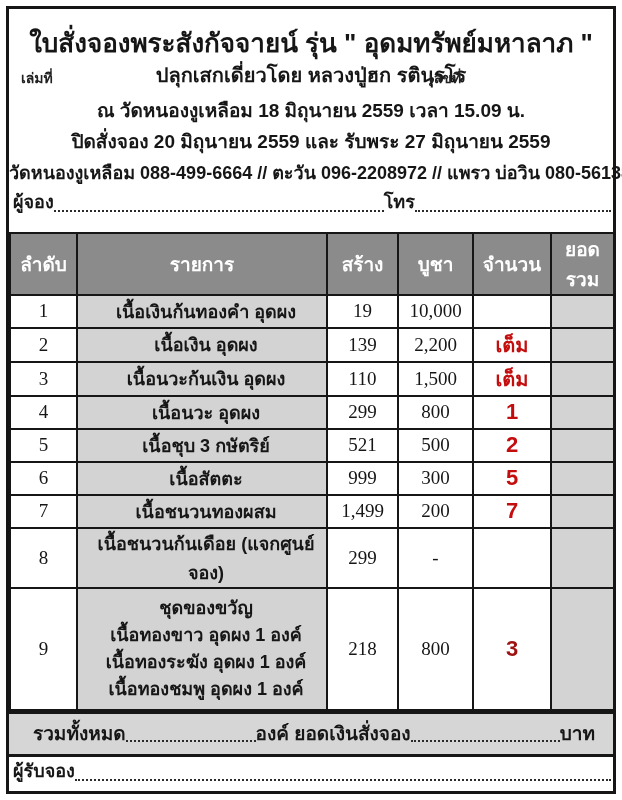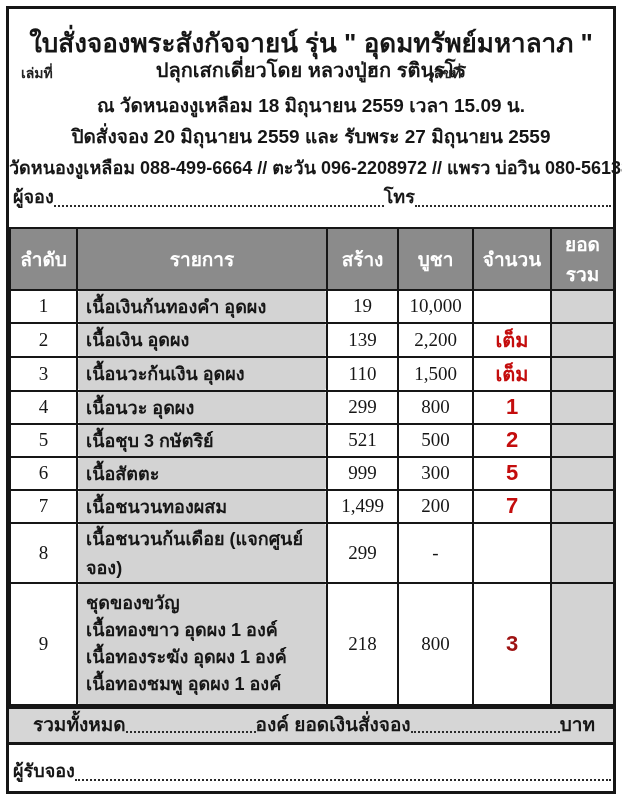--- a/index.html
+++ b/index.html
@@ -33,39 +33,39 @@
   .leader.grow{flex:1 1 auto;}
 
   table{border-collapse:collapse;table-layout:fixed;width:100%;margin-top:16px;}
   col.c1{width:67px;} col.c2{width:250px;} col.c3{width:71px;}
   col.c4{width:75px;} col.c5{width:78px;} col.c6{width:63px;}
   th{background:var(--header-gray);color:#fff;font-size:19px;font-weight:bold;
      height:38px;border:2px solid var(--ink);}
   td{border:2px solid var(--ink);height:33px;overflow:hidden;}
   tr.tall-row td{height:122px;}
   .c-no{text-align:center;font-family:"Liberation Serif","DejaVu Serif",serif;font-size:19px;background:#fff;}
-  .c-item{background:var(--cell-gray);font-size:18px;font-weight:bold;padding-left:8px;text-align:left;border-radius:6px;}
+  .c-item{background:var(--cell-gray);font-size:18px;font-weight:bold;padding-left:8px;text-align:center;}
   .c-item .line{line-height:27px;white-space:nowrap;}
   .c-made,.c-price{text-align:center;font-family:"Liberation Serif","DejaVu Serif",serif;font-size:19px;background:#fff;}
   .c-qty{text-align:center;background:#fff;font-weight:bold;}
   .c-qty.qty-full{color:var(--red);font-size:20px;}
   .c-qty.qty-num{color:var(--red);font-size:22px;}
   .c-qty.qty-dark{color:var(--red-dark);}
   .c-total{background:var(--cell-gray);}
 
   .total-band{background:var(--band-gray);border-top:3px solid var(--ink);border-bottom:3px solid var(--ink);
     height:47px;display:flex;align-items:center;font-size:19px;font-weight:bold;
     padding:0 18px 0 24px;line-height:22px;justify-content:center;}
   .total-band .leader{height:16px;}
   .total-band .l1{flex:0 0 auto;width:130px;}
   .total-band .l2{flex:1 1 auto;}
   .total-band .seg{white-space:nowrap;}
 
   .receiver-band{flex:1 1 auto;display:flex;align-items:flex-end;
-    padding:16px 2px 10px 4px;font-size:18px;font-weight:bold;line-height:20px;}
+    padding:4px 2px 10px 4px;font-size:18px;font-weight:bold;line-height:20px;}
 </style>
 </head>
 <body>
 
 <div class="page">
   <div class="doc">
 
     <div class="title">ใบสั่งจองพระสังกัจจายน์ รุ่น " อุดมทรัพย์มหาลาภ "</div>
 
     <div class="subrow">

